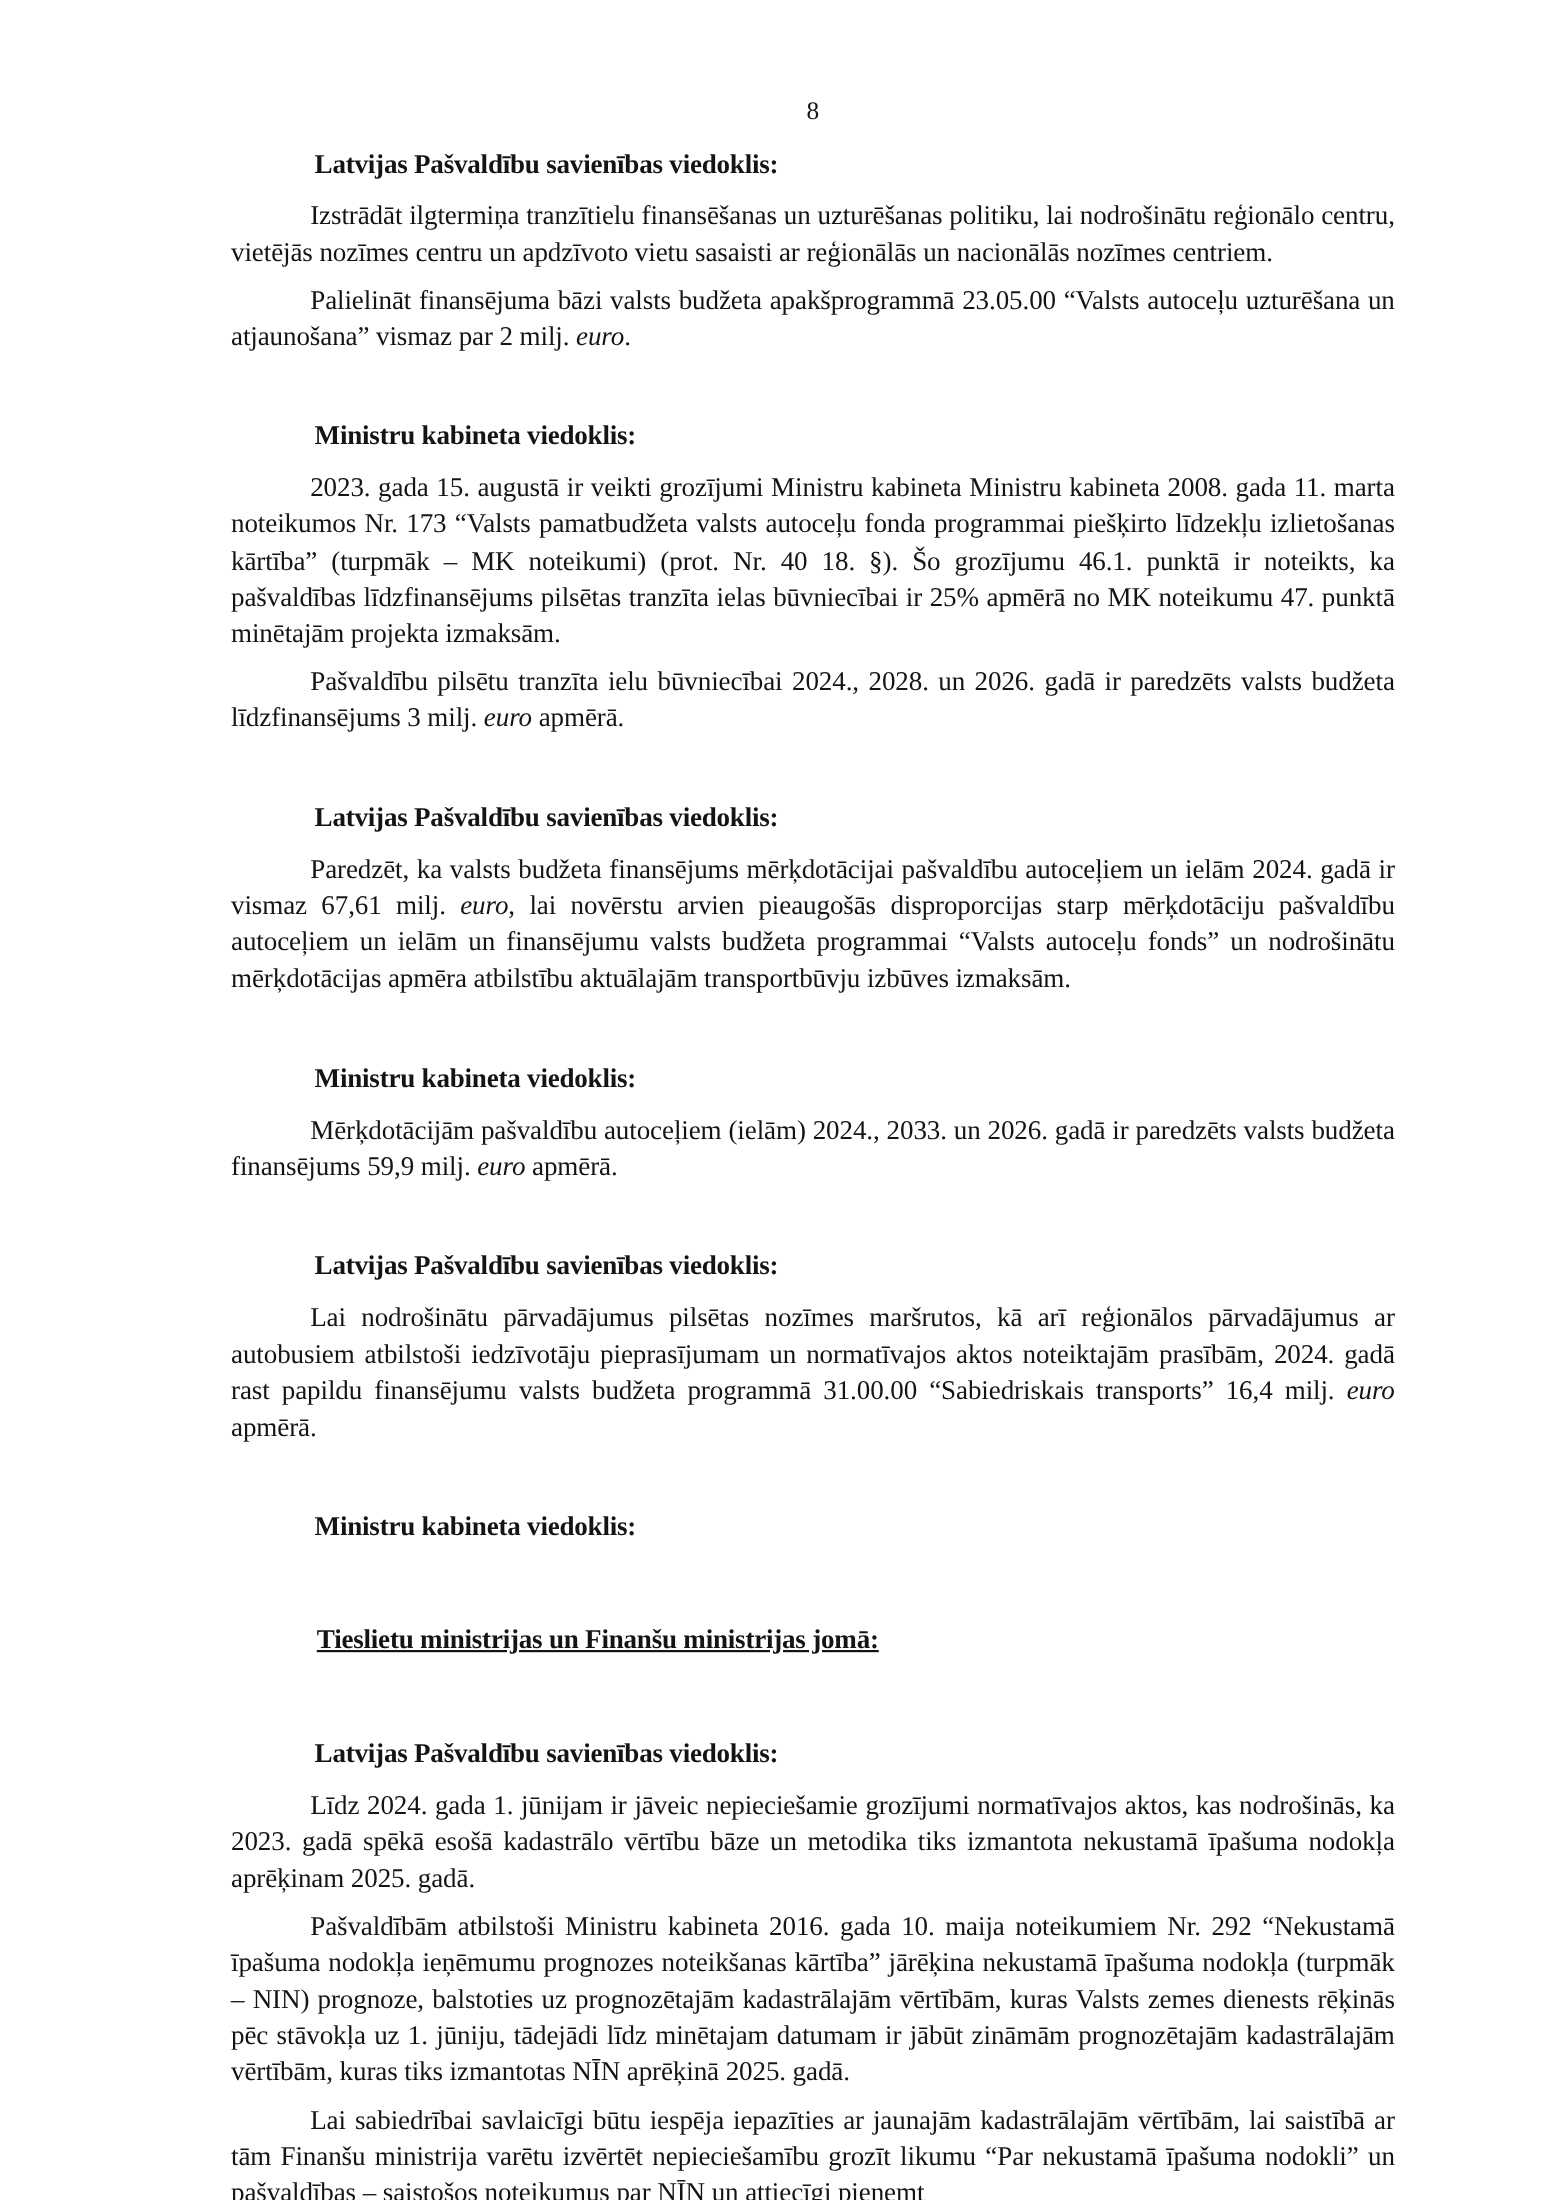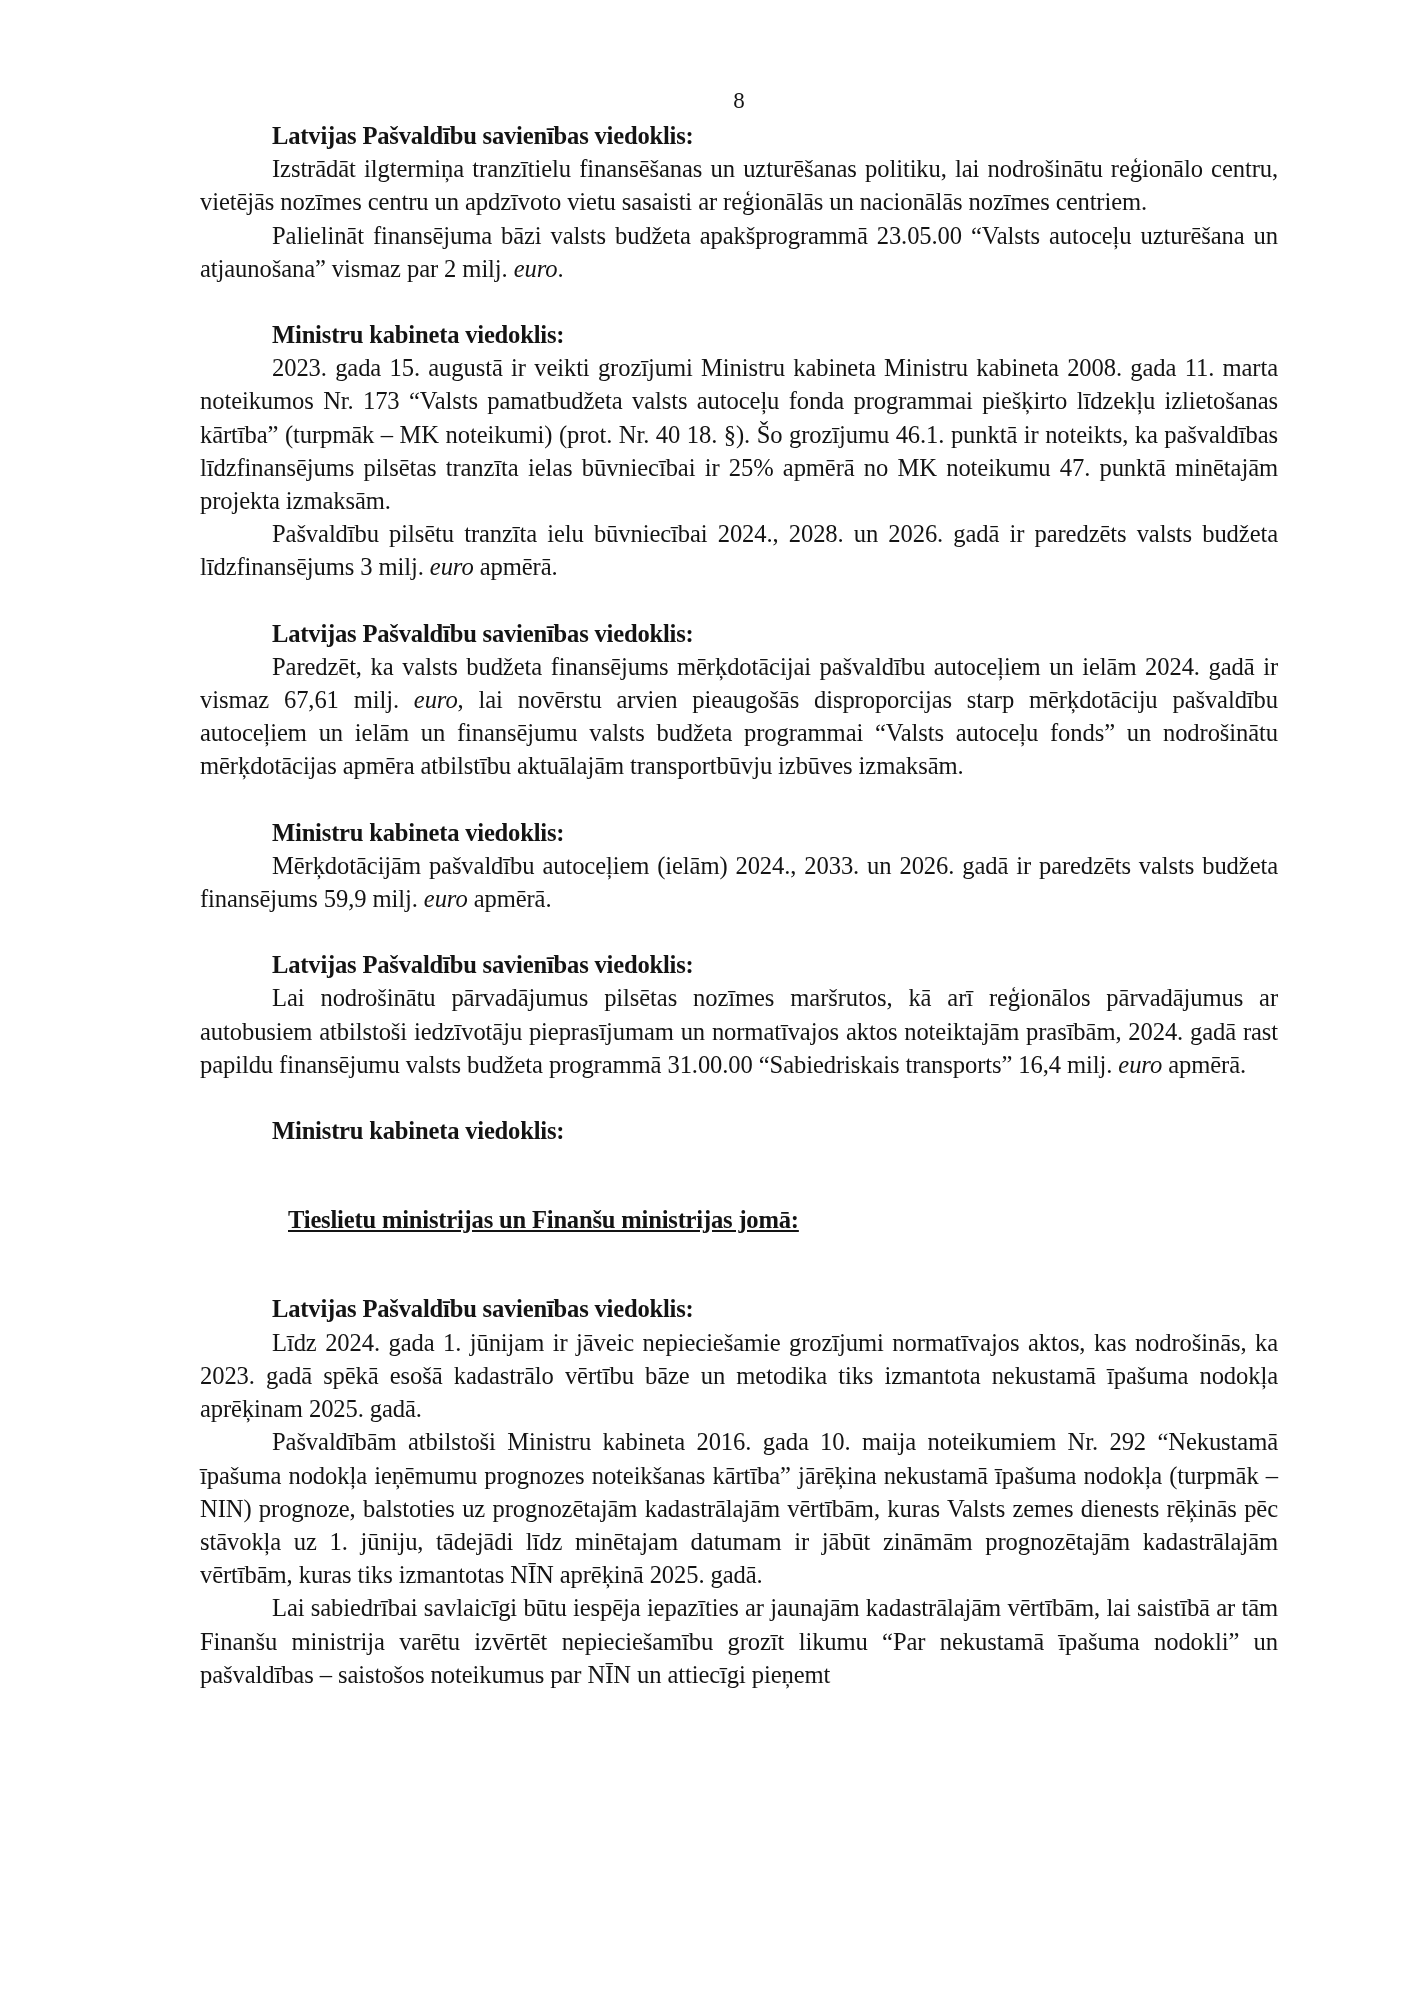--- a/index.html
+++ b/index.html
@@ -34,25 +34,25 @@
     position: absolute;
     top: 119px;
     left: 0;
     width: 1078px;
     font-size: 24.6px;
     line-height: 33.2px;
   }
   .heading {
     font-weight: bold;
     text-indent: 72px;
-    margin: 0;
+    margin: 14px;
     letter-spacing: -0.2px;
   }
   .para {
-    margin: 0;
+    margin: 10px;
     text-align: justify;
     text-indent: 72px;
     letter-spacing: -0.1px;
   }
   .gap {
     height: 33px;
   }
   .gap-lg {
     height: 40px;
   }

